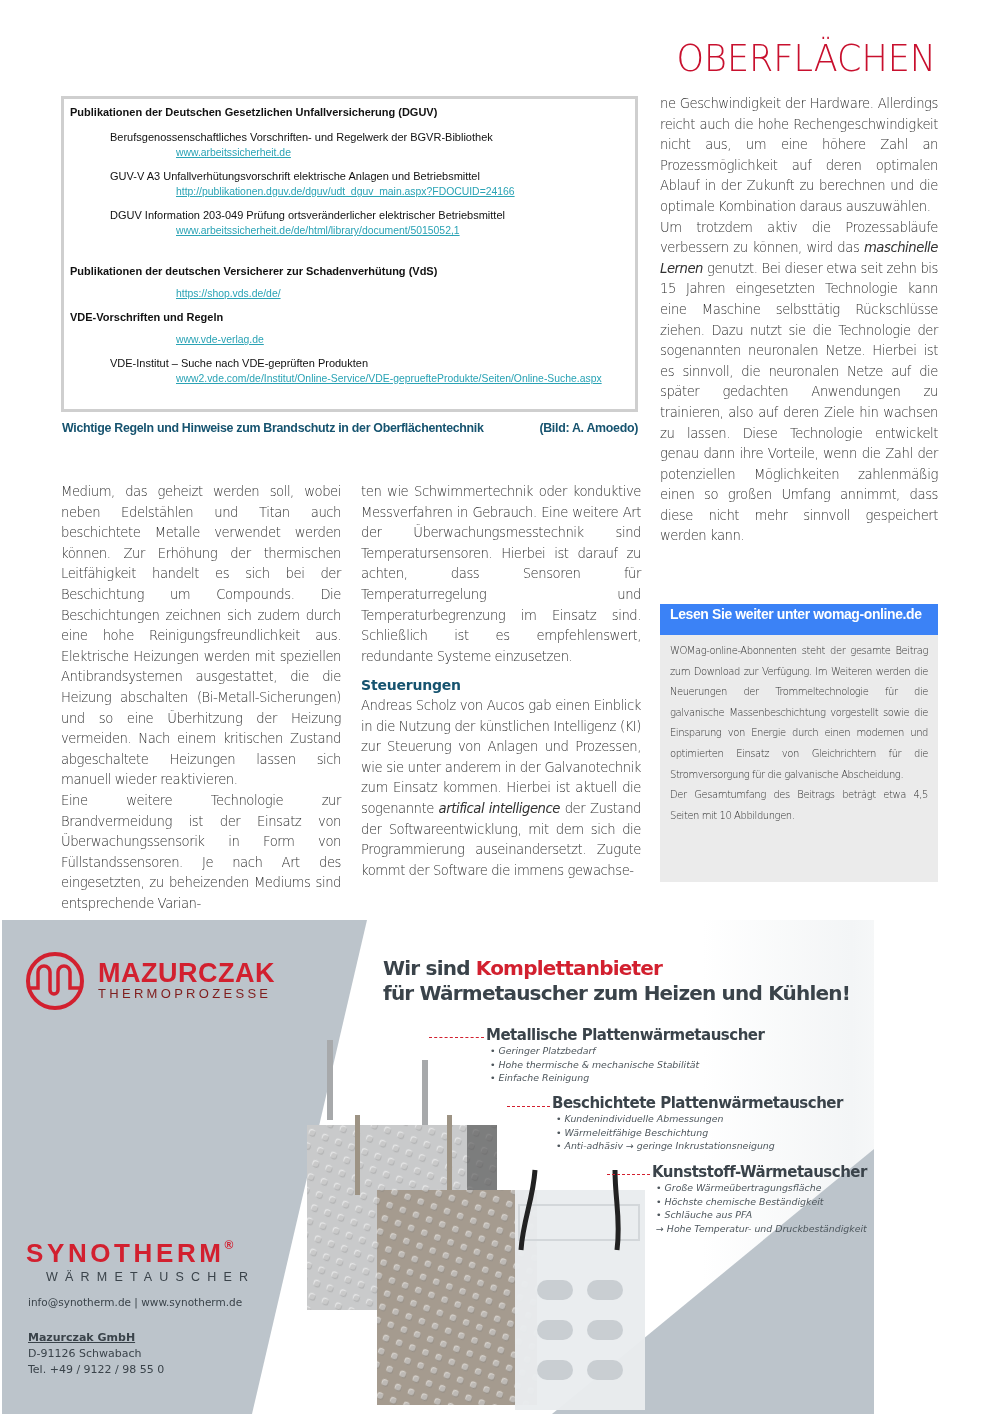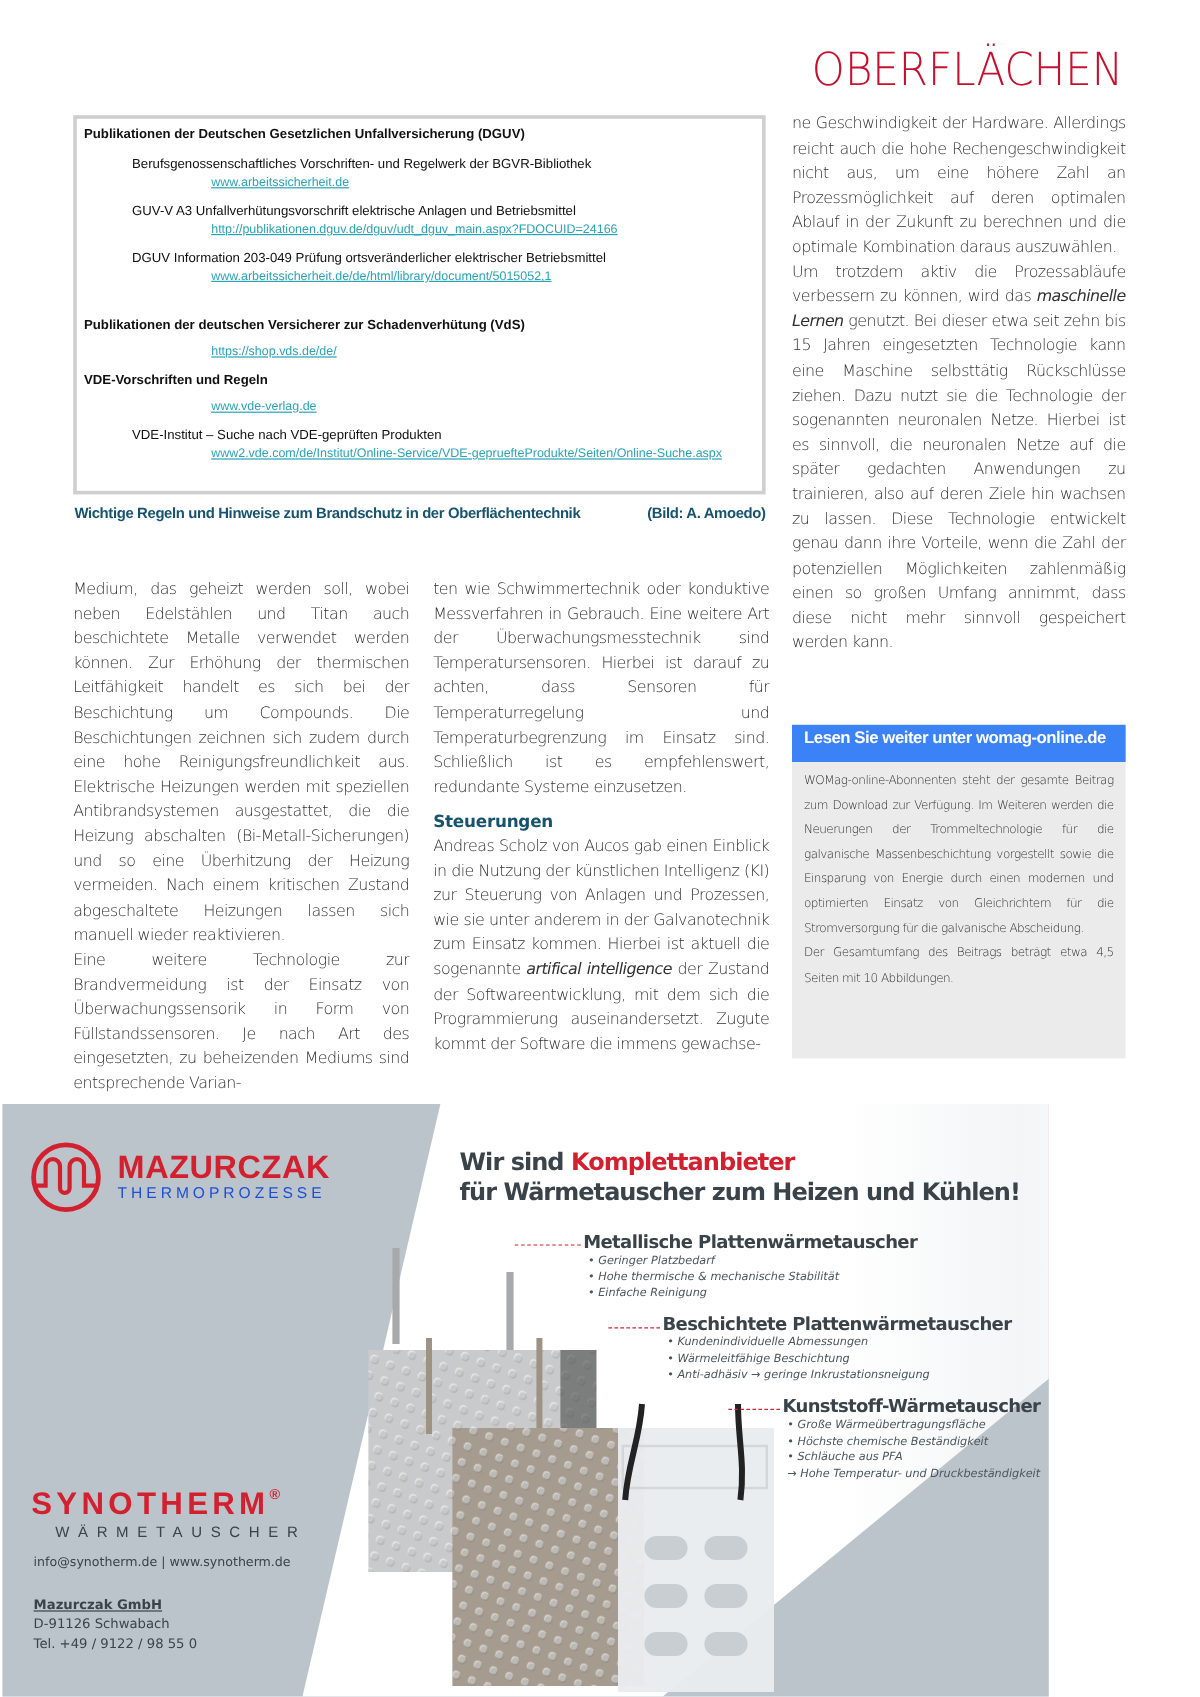--- a/index.html
+++ b/index.html
@@ -61,21 +61,21 @@
 
   
   .ad { position: absolute; left: 2px; top: 920px; width: 872px; height: 494px; background: #bcc4cb; overflow: hidden; }
   .ad-white {
     position: absolute; left: 0; top: 0; width: 1000px; height: 494px;
     background: linear-gradient(90deg, #ffffff 0%, #ffffff 70%, #f3f5f6 85%, #ffffff 95%);
     clip-path: polygon(36.5% 0, 94% 0, 91% 40%, 55% 100%, 25% 100%);
   }
   .mz-logo { position: absolute; left: 22px; top: 30px; width: 62px; height: 62px; }
   .mz-name { position: absolute; left: 96px; top: 38px; font-family: "Liberation Sans", sans-serif; font-weight: bold; font-size: 27px; color: #d2202f; letter-spacing: 0.5px; }
-  .mz-sub { position: absolute; left: 96px; top: 66px; font-family: "Liberation Sans", sans-serif; font-size: 13px; color: #1d4ed8; letter-spacing: 3.3px; }
+  .mz-sub { position: absolute; left: 96px; top: 66px; font-family: "Liberation Sans", sans-serif; font-size: 13px; color: #7f1d1d; letter-spacing: 3.3px; }
 
   .ad-headline { position: absolute; left: 381px; top: 36px; font-family: "DejaVu Sans", sans-serif; font-size: 20px; line-height: 25px; color: #3a434a; font-weight: bold; letter-spacing: -0.8px; }
   .ad-headline .red { color: #d2202f; }
 
   .prod { position: absolute; font-family: "DejaVu Sans", sans-serif; color: #3a434a; }
   .prod-title { font-size: 15px; font-weight: bold; letter-spacing: -0.5px; }
   .prod-list { list-style: none; font-size: 9.4px; font-style: italic; line-height: 13.6px; color: #4d565c; padding-left: 4px; }
   .prod-list li::before { content: "•  "; font-style: normal; }
   .prod-list li.cont::before { content: "   "; }
   .prod1 { left: 484px; top: 106px; }

